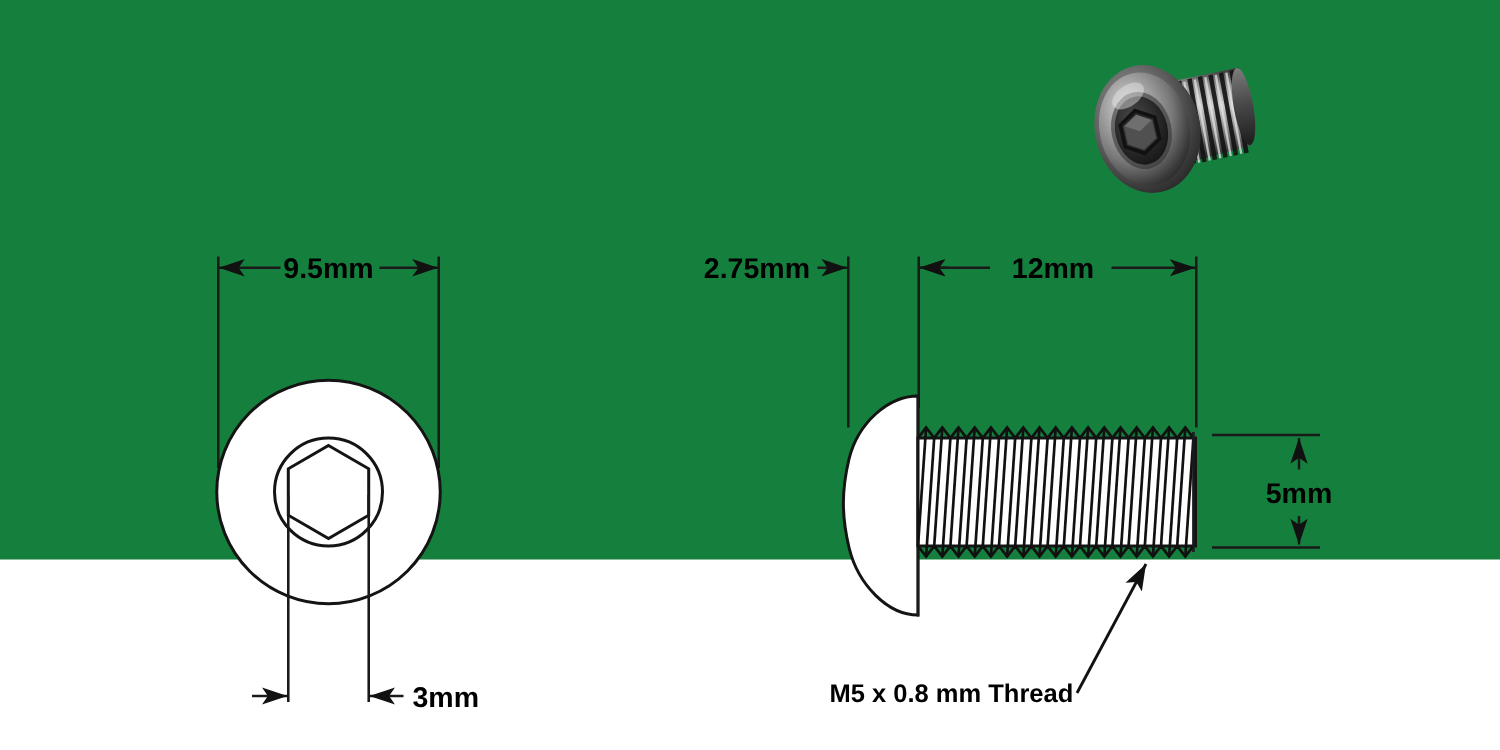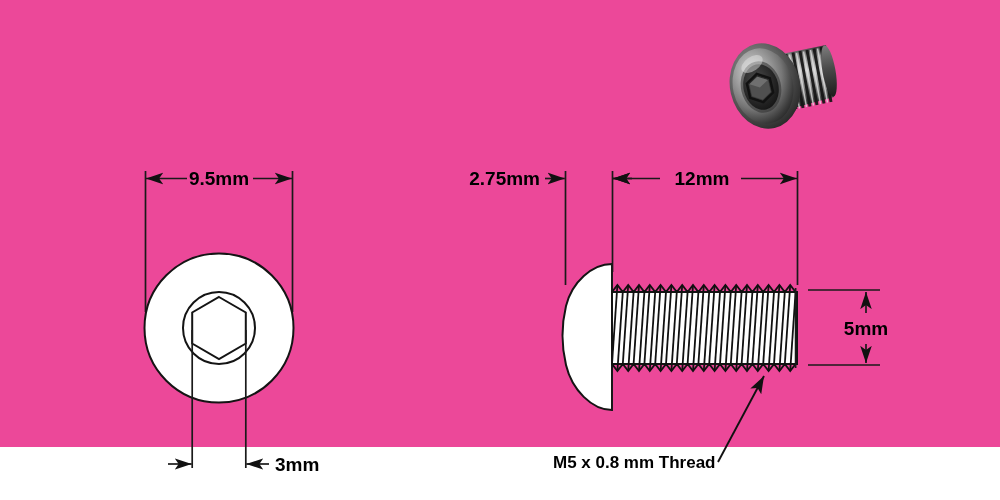--- a/index.html
+++ b/index.html
@@ -9,22 +9,22 @@
   }
   body {
     width: 1000px;
     height: 500px;
     font-family: "Liberation Sans", sans-serif;
     overflow: hidden;
   }
   #drawing-root {
     position: relative;
     width: 1000px;
-    height: 447px;
-    background: #ec4899;
+    height: 373px;
+    background: #15803d;
   }
   svg.canvas {
     position: absolute;
     top: 0;
     left: 0;
     width: 1000px;
     height: 500px;
   }
   .dim-text {
     font-family: "Liberation Sans", sans-serif;

